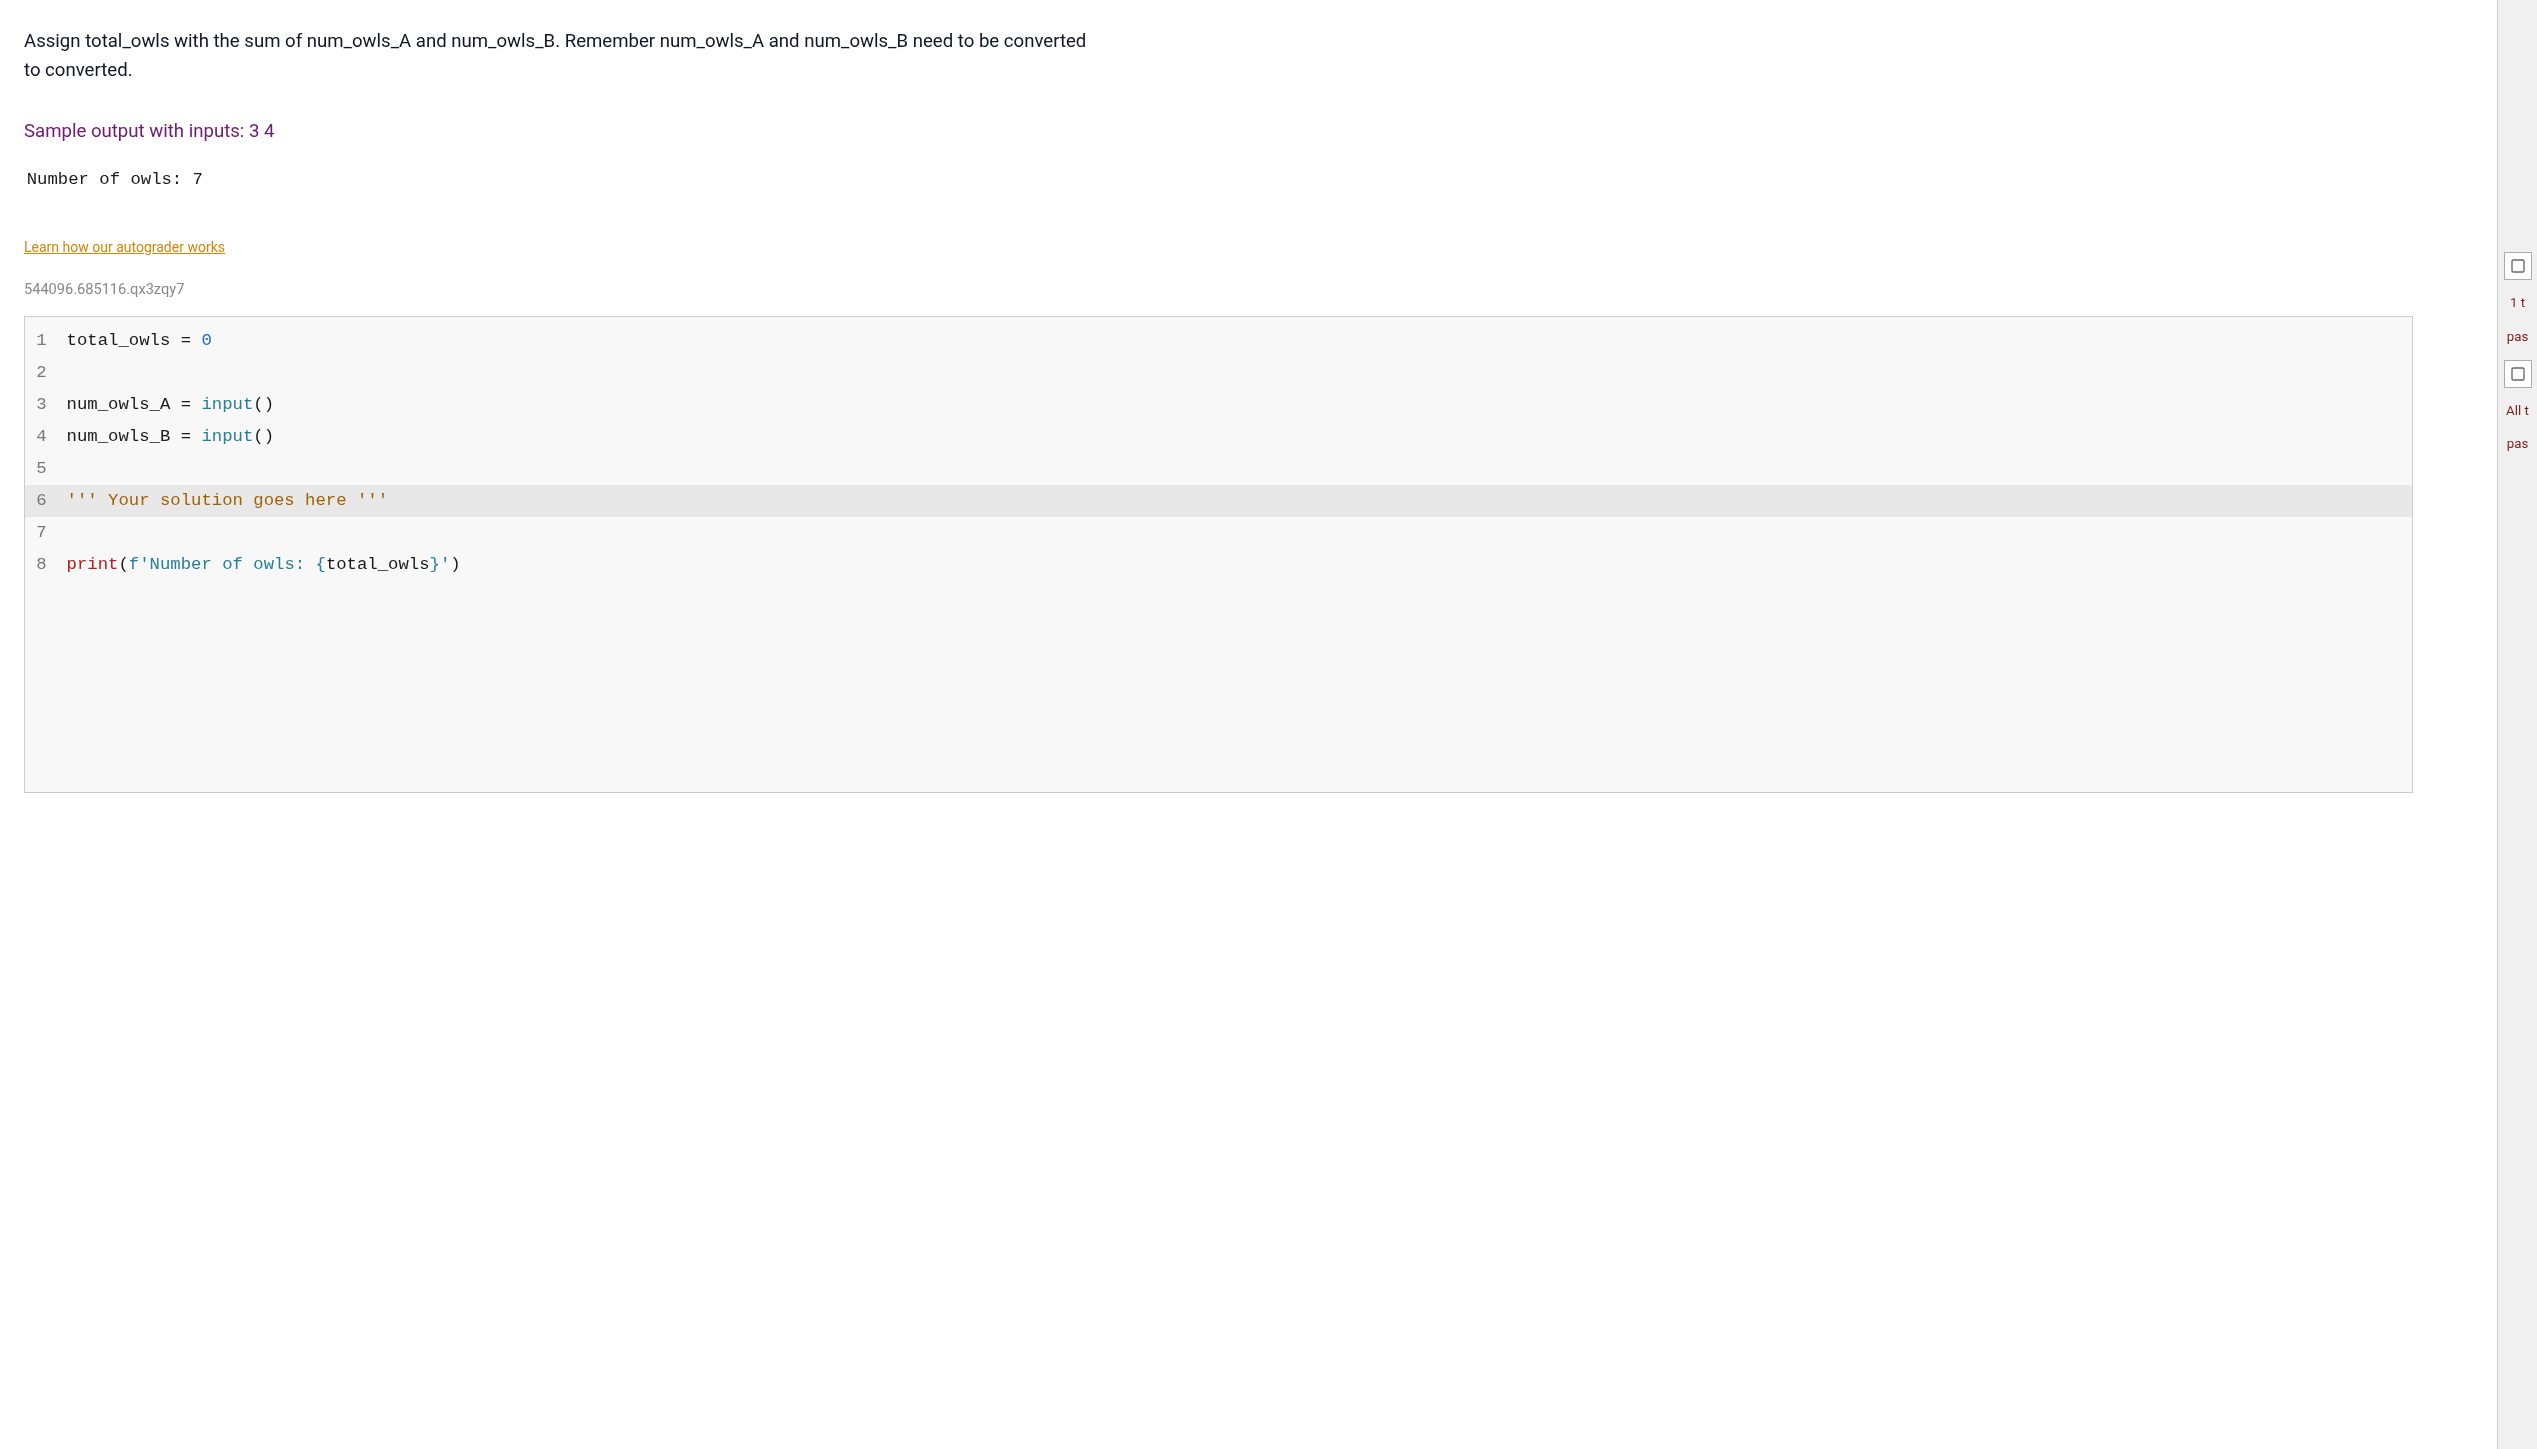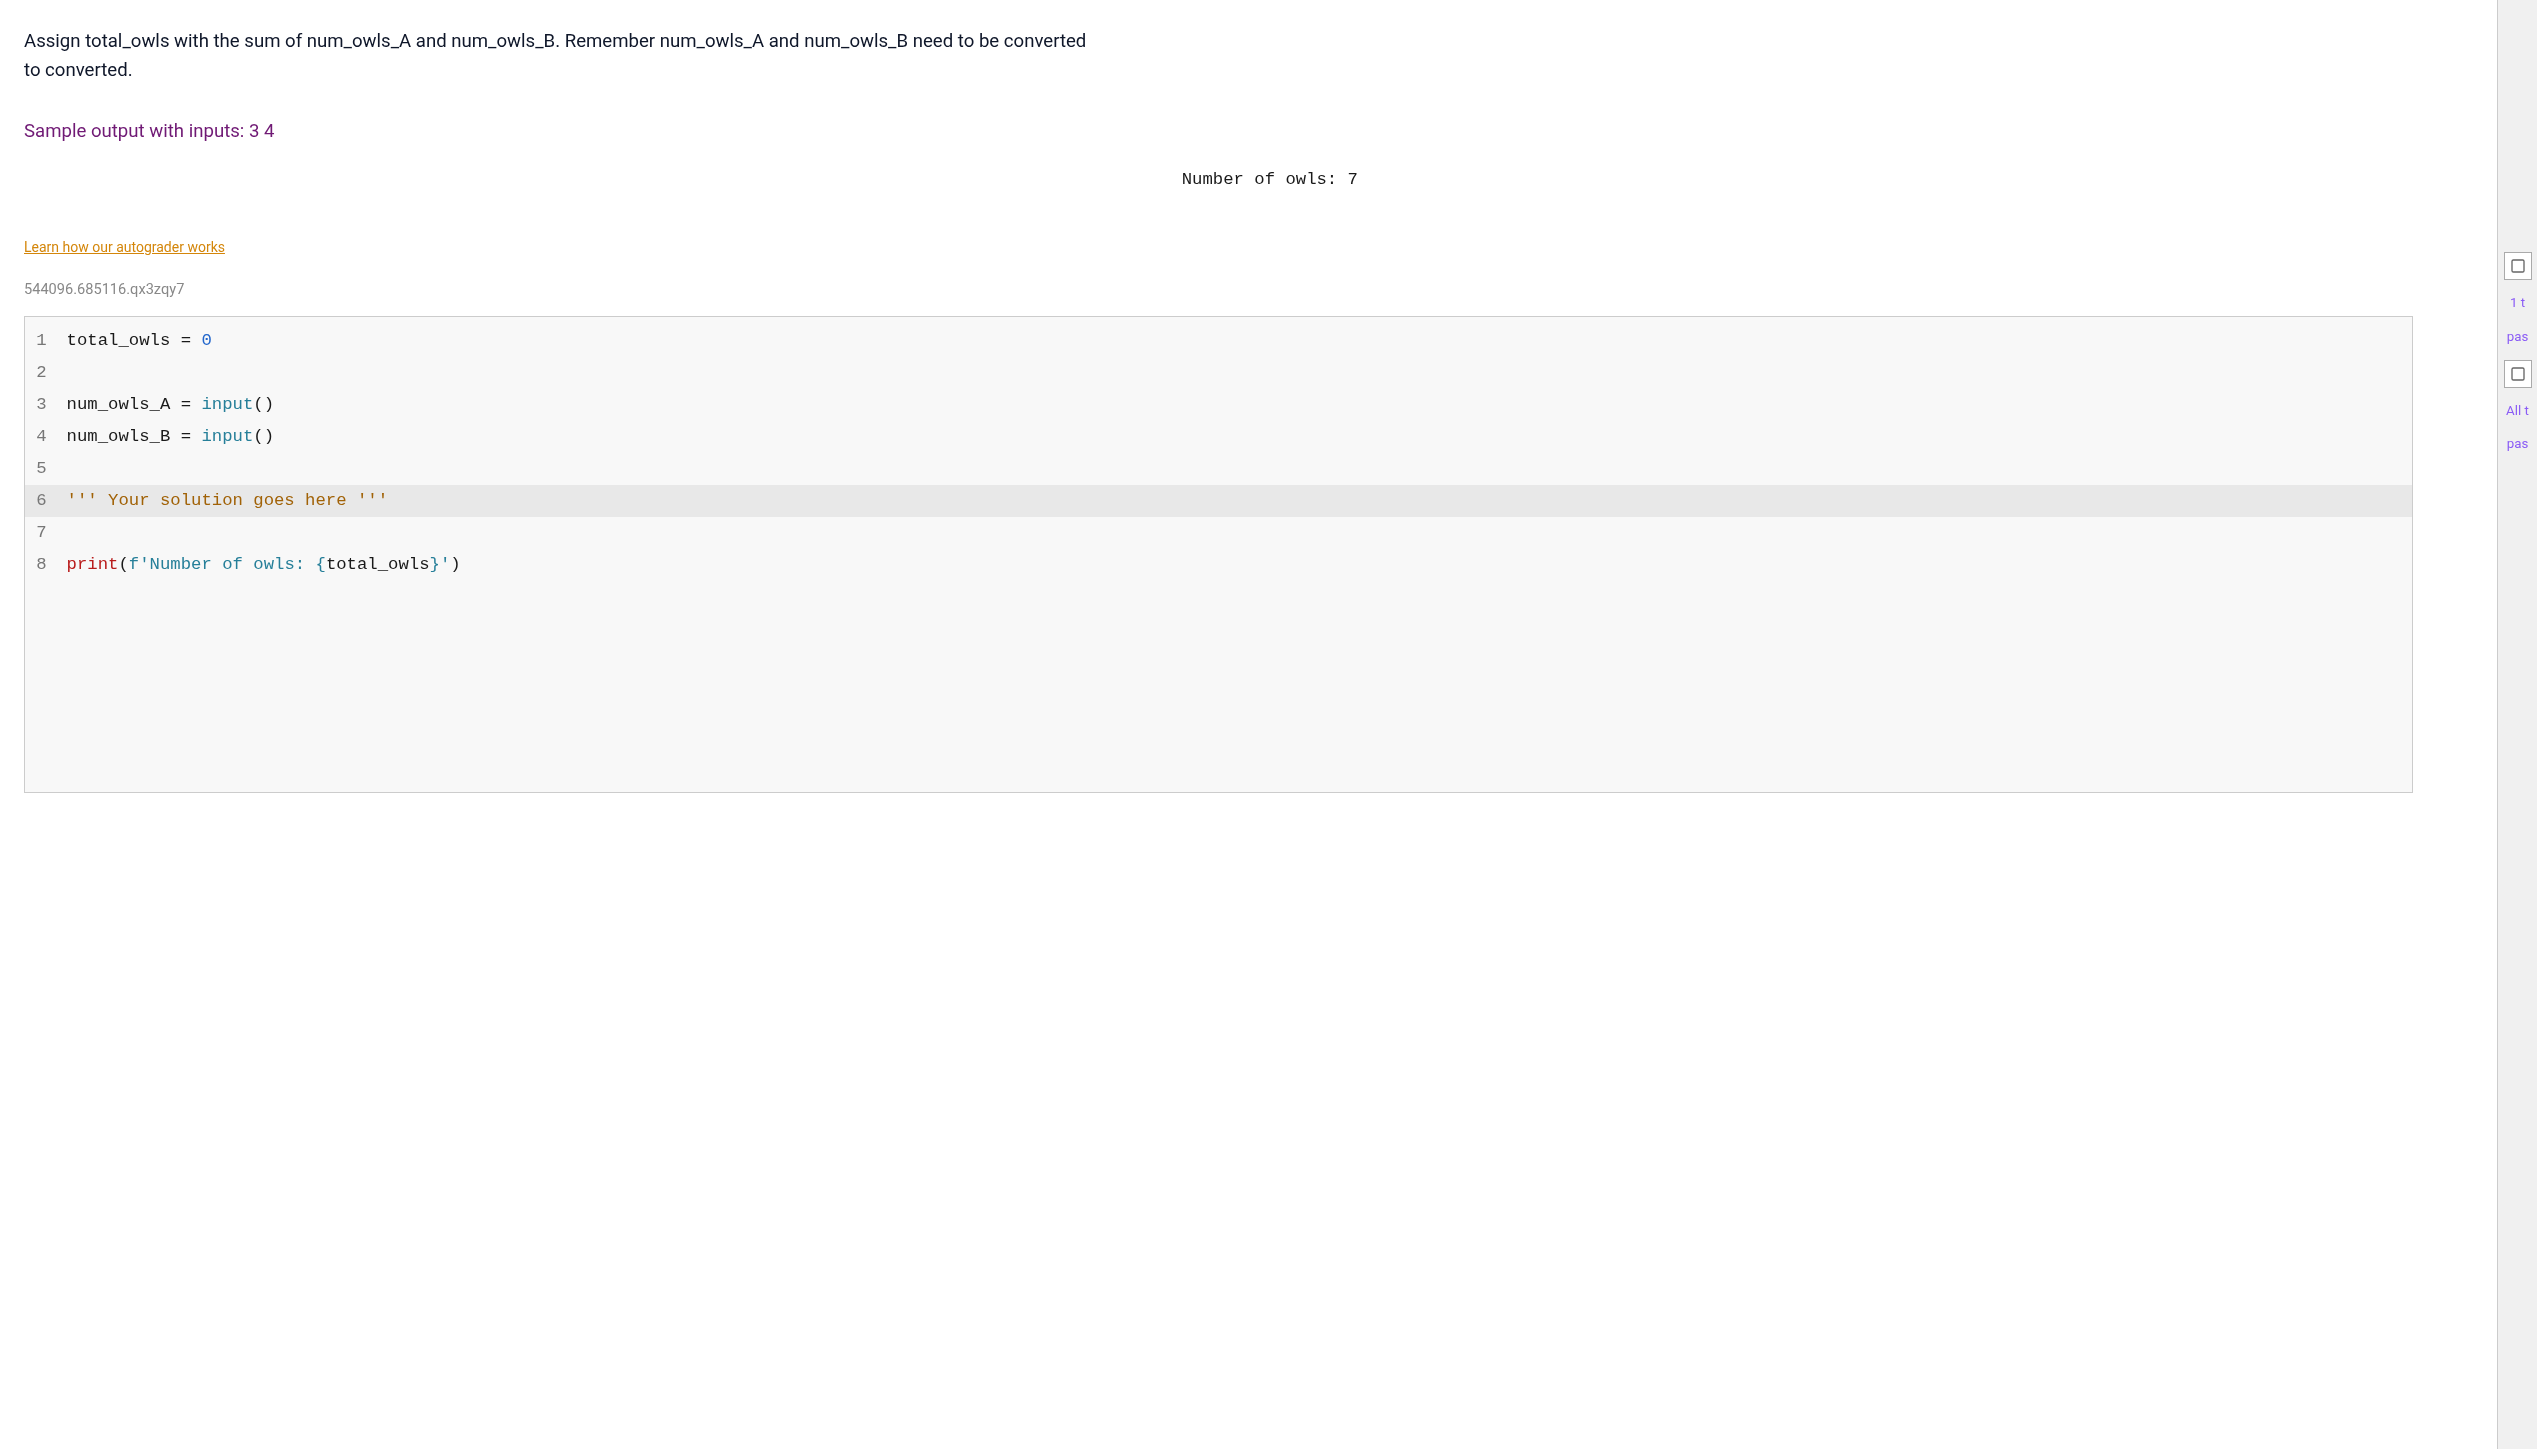--- a/index.html
+++ b/index.html
@@ -30,21 +30,20 @@
       color: #701a75;
       margin-bottom: 21px;
     }
 
     .code-output {
       font-family: 'Courier New', Courier, monospace;
       font-size: 17.3px;
       color: #1a1a1a;
       margin-bottom: 40px;
       padding-left: 2.7px;
-      text-align: center;
     }
 
     .autograder-link {
       color: #d4860a;
       text-decoration: underline;
       font-size: 14px;
       cursor: pointer;
       display: inline-block;
       margin-bottom: 21px;
     }
@@ -117,21 +116,21 @@
       border-left: 0.7px solid #cccccc;
       display: flex;
       flex-direction: column;
       align-items: center;
       padding-top: 252px;
       gap: 13.3px;
     }
 
     .right-panel-text {
       font-size: 13.3px;
-      color: #8b5cf6;
+      color: #7f1d1d;
       writing-mode: horizontal-tb;
       text-align: center;
     }
 
     .panel-icon {
       width: 28px;
       height: 28px;
       border: 1.3px solid #aaaaaa;
       background: white;
       display: flex;

